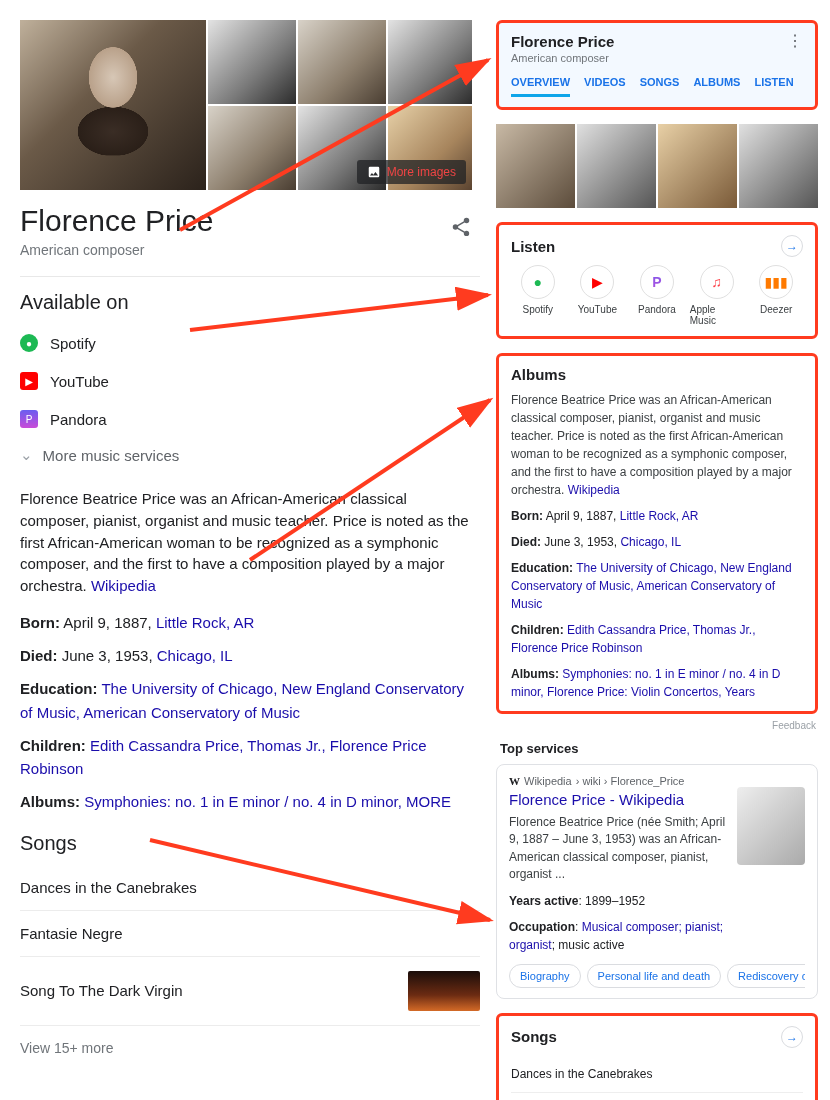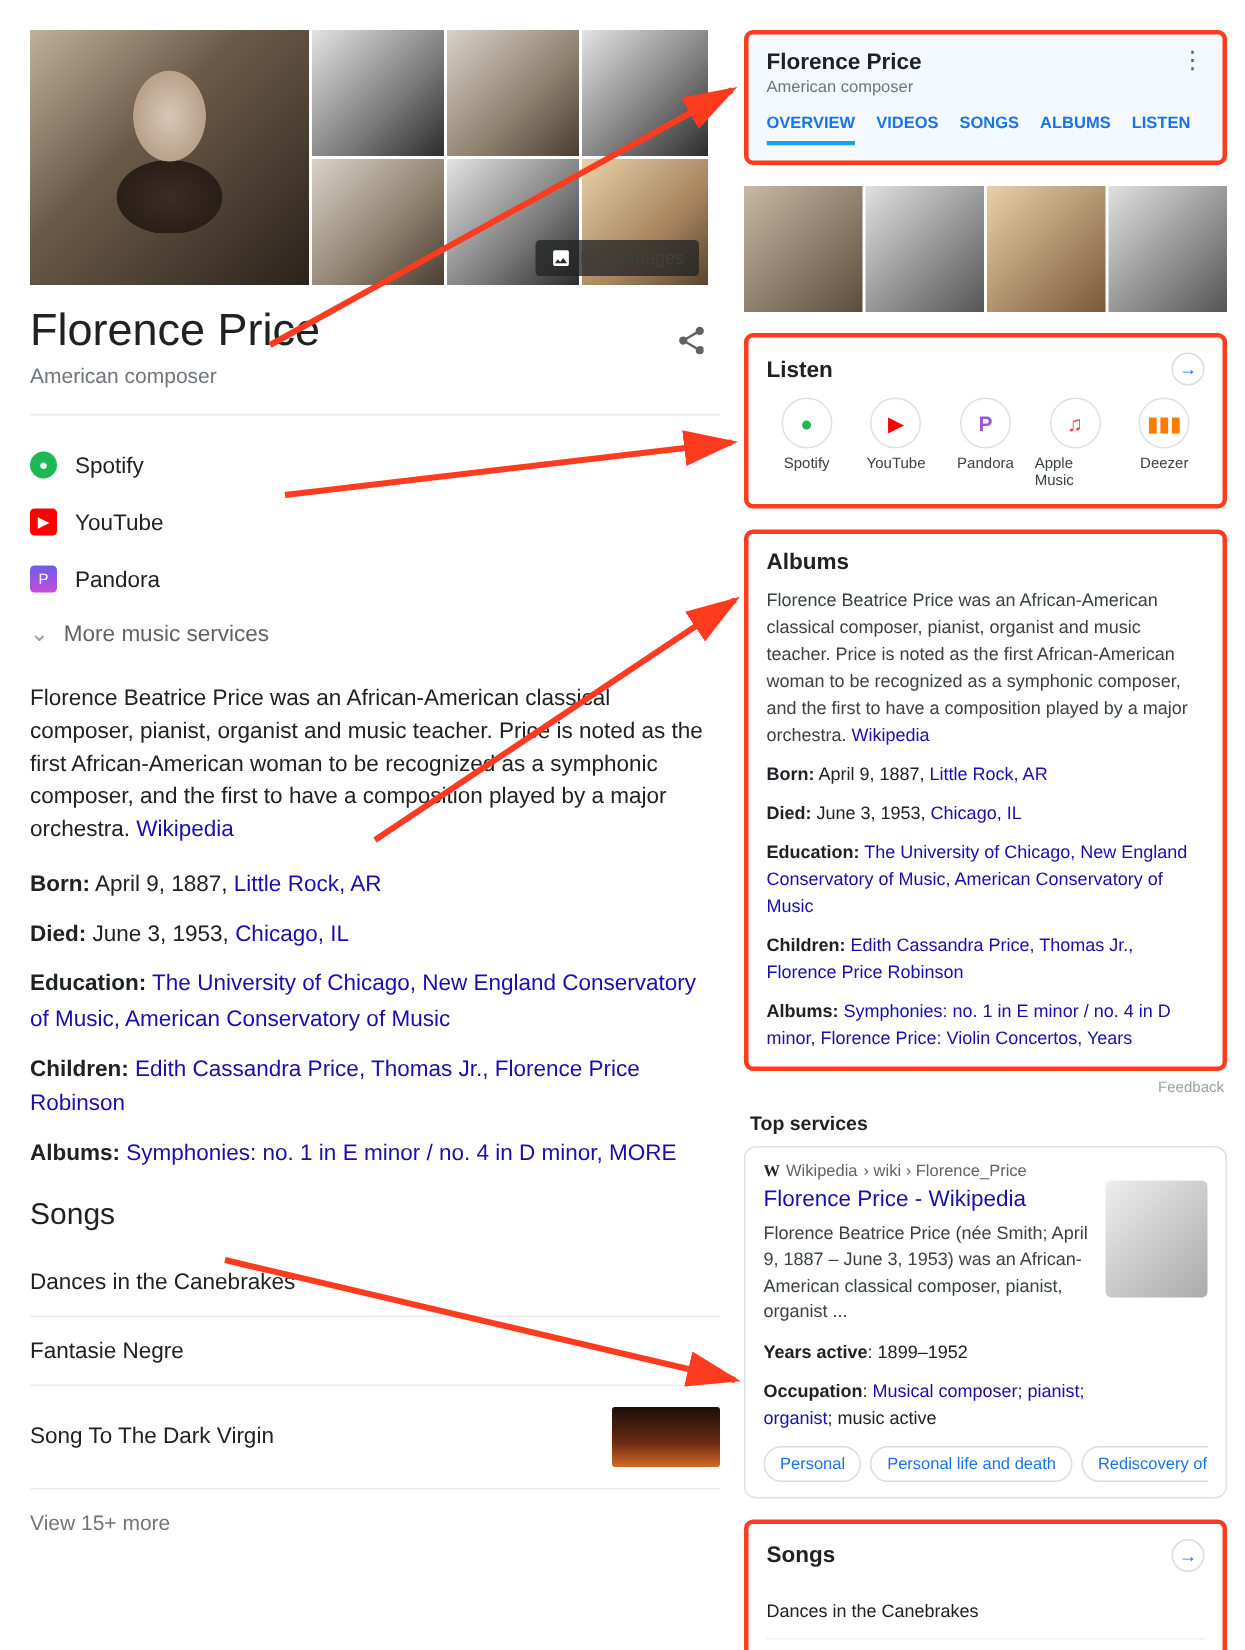--- a/index.html
+++ b/index.html
@@ -44,21 +44,21 @@
   }
   .photo-col { display:flex; flex-direction:column; gap:2px; }
   .thumb {
     background: linear-gradient(135deg,#d8d2c8,#8c7e6c 60%,#4a3e32);
     flex:1;
   }
   .thumb.bw { background: linear-gradient(135deg,#e3e3e3,#7a7a7a 60%,#2c2c2c); }
   .thumb.sepia { background: linear-gradient(135deg,#e7d1a8,#a7855d 60%,#5a4330); }
   .more-images {
     position:absolute; right:6px; bottom:6px;
-    background: rgba(32,33,36,0.75); color:#404040;
+    background: rgba(32,33,36,0.75); color:#ef4444;
     font-size:12px; padding:5px 10px; border-radius:3px;
     display:flex; align-items:flex-start; gap:6px;
   }
   .more-images svg { width:14px; height:14px; fill:#fff; }
 
   .kp-title { font-size: 30px; font-weight:400; margin-top:14px; }
   .kp-sub { color:#70757a; font-size:14px; margin-top:4px; }
   .share-icon {
     position:absolute; right:8px; top:196px;
     width:22px; height:22px; color:#5f6368;
@@ -174,20 +174,21 @@
 
   <h1 class="kp-title">Florence Price</h1>
   <div class="kp-sub">American composer</div>
   <div class="share-icon">
     <svg viewBox="0 0 24 24" fill="#5f6368">
         <path d="M18 16.08c-.76 0-1.44.3-1.96.77L8.91 12.7a3.27 3.27 0 0 0 0-1.4l7.05-4.11c.54.5 1.25.81 2.04.81a3 3 0 1 0-3-3c0 .24.04.47.09.7L8.04 9.81C7.5 9.31 6.79 9 6 9a3 3 0 0 0 0 6c.79 0 1.5-.31 2.04-.81l7.12 4.16c-.05.21-.08.43-.08.65a2.92 2.92 0 1 0 2.92-2.92z"></path>
       </svg>
   </div>
 
   <div class="section-divider"></div>
+  <h2 class="section-h">Available on</h2>
   <div class="avail-list">
     <div class="avail-item">
       <div class="svc-icon ic-spotify">●</div>
       <span>Spotify</span>
     </div>
     <div class="avail-item">
       <div class="svc-icon ic-youtube">▶</div>
       <span>YouTube</span>
     </div>
     <div class="avail-item">
@@ -307,21 +308,21 @@
     <div class="wiki-row">
       <div style="flex:1">
         <a class="wiki-title" style="display:block">Florence Price - Wikipedia</a>
         <div class="wiki-snip">Florence Beatrice Price (née Smith; April 9, 1887 – June 3, 1953) was an African-American classical composer, pianist, organist ...</div>
         <div class="mini-fact" style="font-size:12px"><b>Years active</b><span>: 1899–1952</span></div>
         <div class="mini-fact" style="font-size:12px"><b>Occupation</b>: <a>Musical composer; pianist; organist</a><span>; music active</span></div>
       </div>
       <div class="wiki-thumb"></div>
     </div>
     <div class="chips">
-      <div class="chip">Personal</div>
+      <div class="chip">Biography</div>
       <div class="chip">Personal life and death</div>
       <div class="chip">Rediscovery of works</div>
 
     </div>
   </div>
 
   <div class="card hl songs-card">
     <div class="section-head-row">
       <div class="card-title">Songs</div>
       <div class="arrow-btn">→</div>

